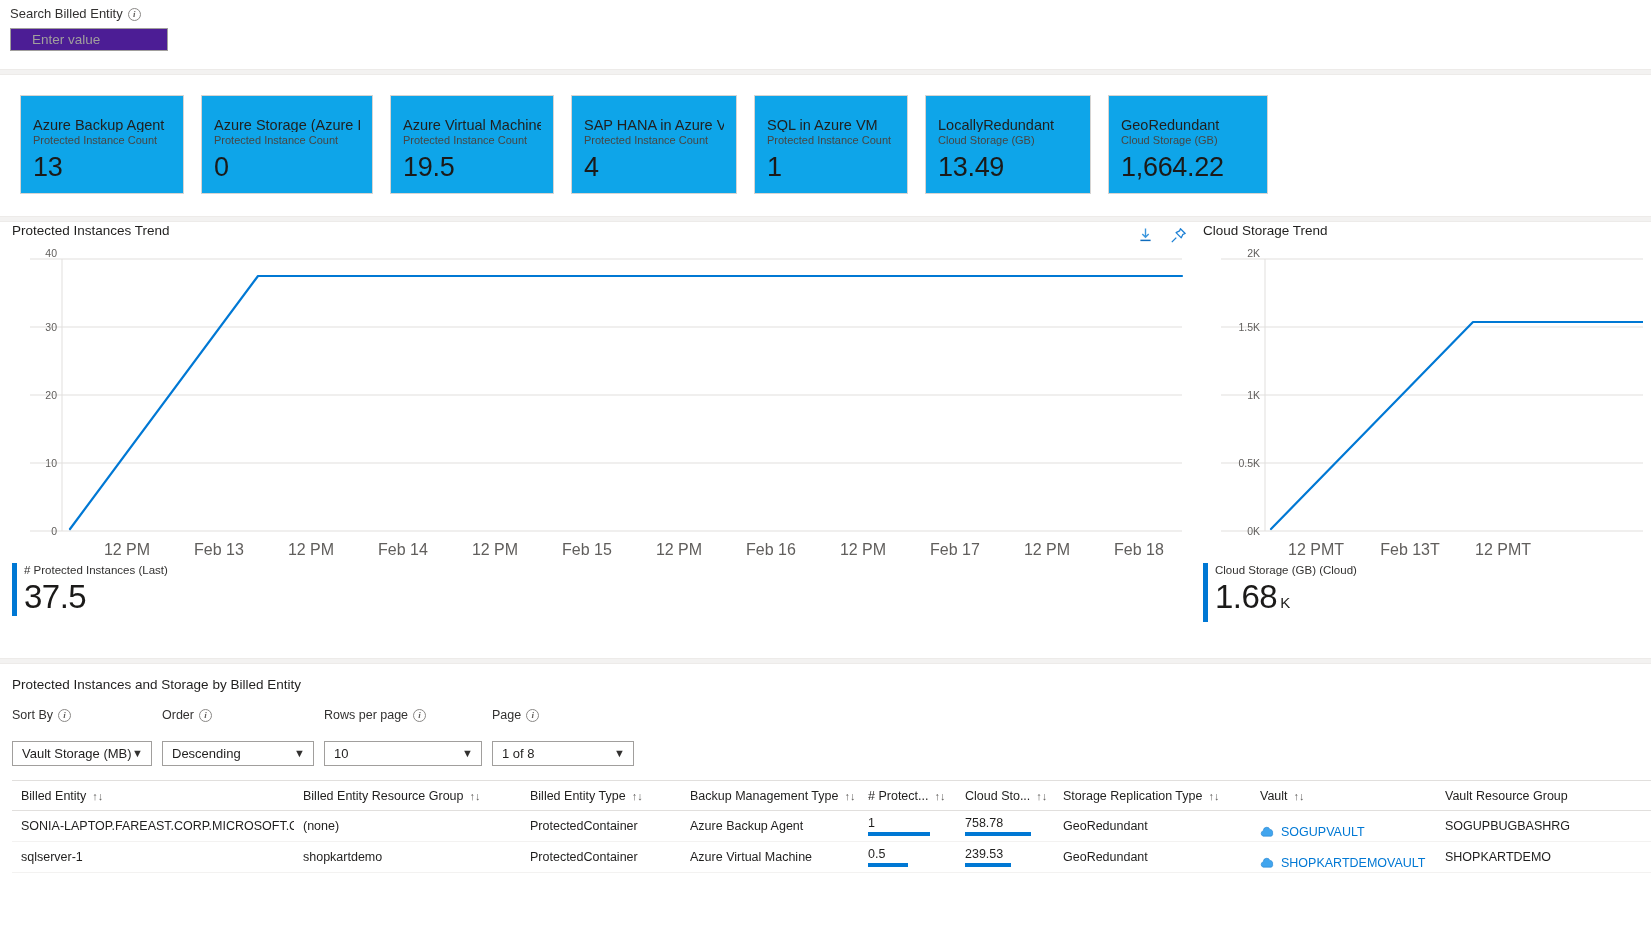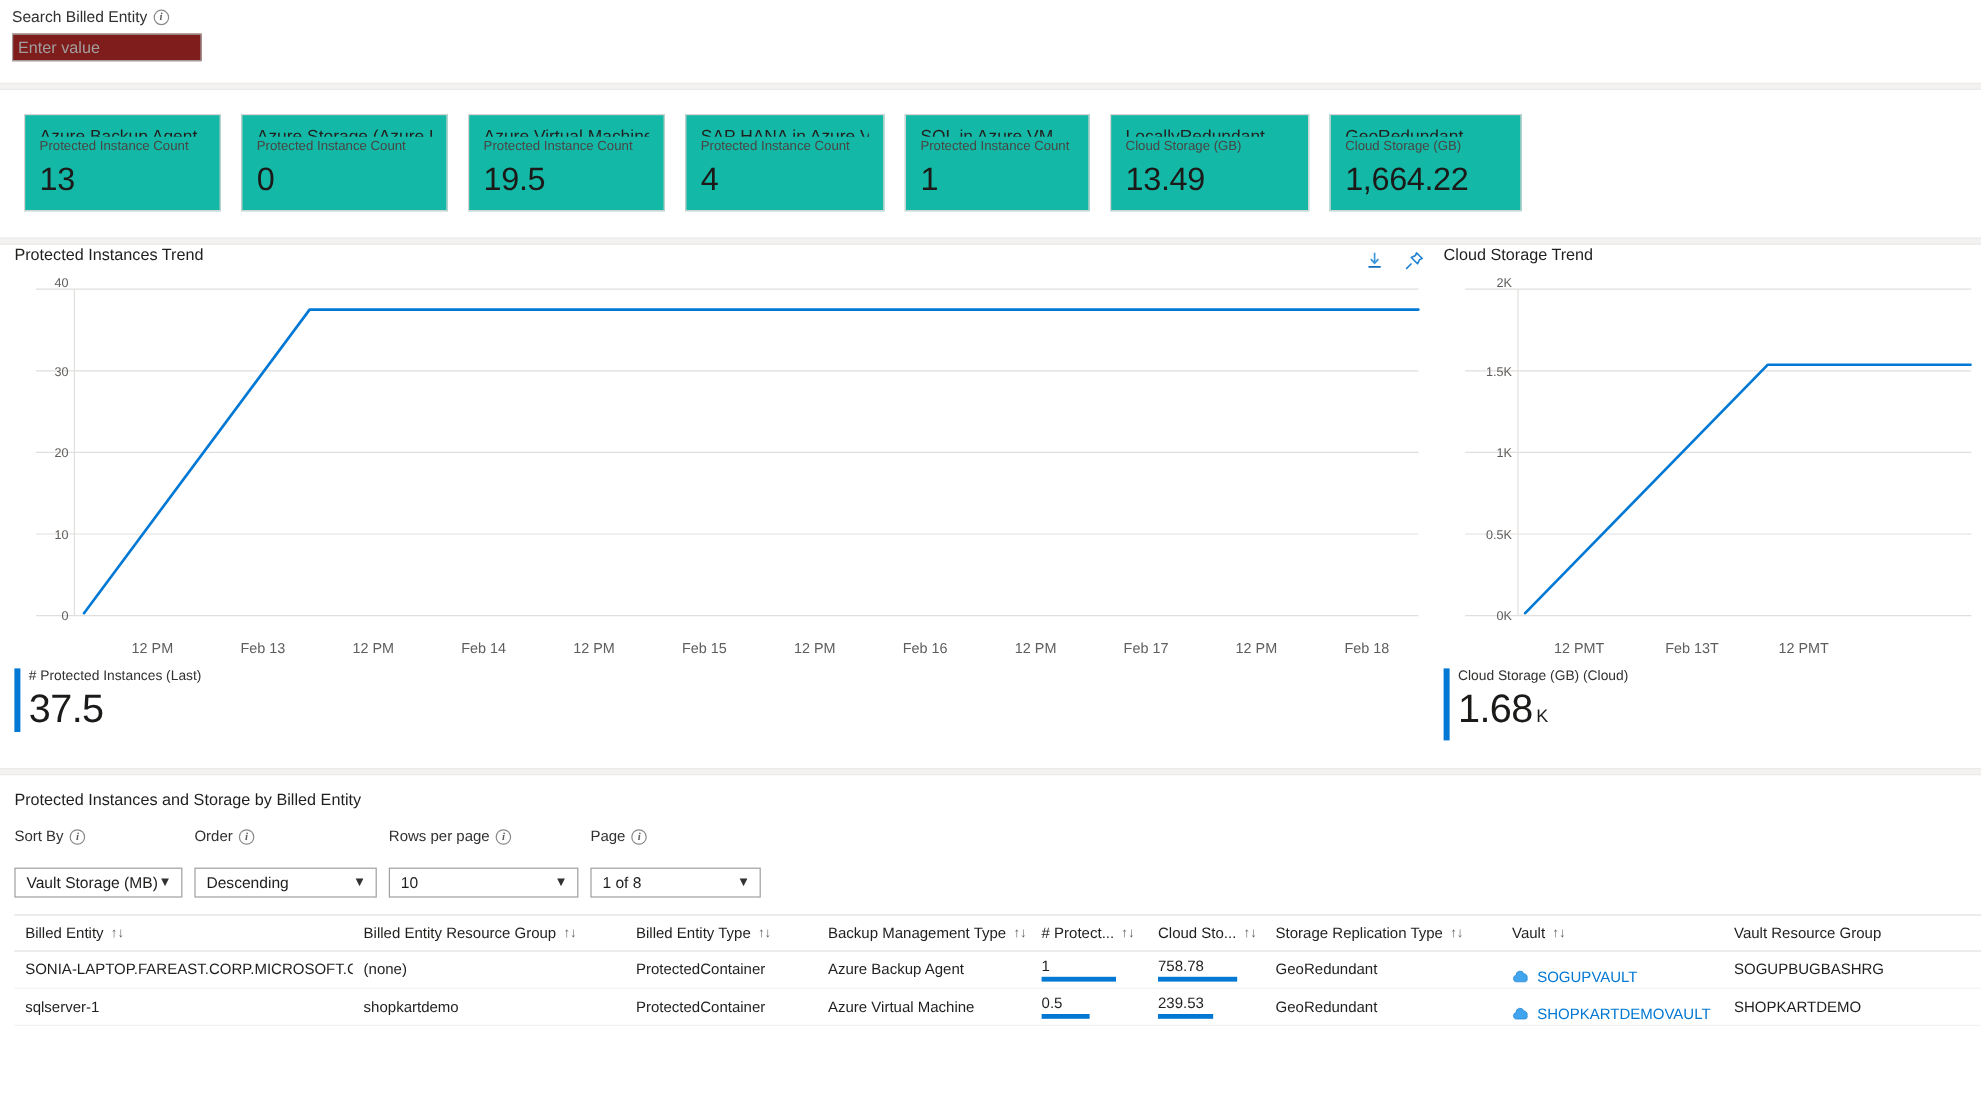--- a/index.html
+++ b/index.html
@@ -24,42 +24,42 @@
     display: inline-block; width: 13px; height: 13px;
     border: 1px solid #8a8886; border-radius: 50%;
     font-size: 9px; line-height: 11px; text-align: center;
     color: #605e5c; font-family: "Liberation Serif", serif;
     font-style: italic; font-weight: bold;
   }
   .search-input {
     margin-top: 6px;
     width: 158px; height: 23px;
     border: 1px solid #a19f9d;
-    background: #7f1d1d;
+    background: #4c1d95;
     font-size: 13.5px; color: #a19f9d;
-    padding: 0 4px; line-height: 21px;
+    padding: 0 21px; line-height: 21px;
     font-family: "Liberation Sans", sans-serif;
   }
   .search-input::placeholder { color: #a19f9d; opacity: 1; }
 
   .divider {
     width: 100%; height: 6px; background: #f3f2f1;
     border-top: 1px solid #edebe9; border-bottom: 1px solid #edebe9;
   }
 
   
   .kpi-row {
     display: flex; gap: 17px;
     padding: 20px 0 22px 20px;
   }
   .kpi-card {
     border: 1px solid #d6d4d2;
-    background: #14b8a6;
-    padding: 9px 12px 10px 12px;
-    height: 81px;
+    background: #0ea5e9;
+    padding: 20px 12px 10px 12px;
+    height: 99px;
     display: flex; flex-direction: column;
   }
   .kpi-title {
     font-size: 14.5px; color: #201f1e; line-height: 18px;
     white-space: nowrap; overflow: hidden;
   }
   .kpi-sub {
     font-size: 11px; color: #484644; line-height: 14px;
     margin-top: 1px; white-space: nowrap;
   }
@@ -89,26 +89,26 @@
   .plot-wrap { position: relative; margin-top: 10px; }
   .plot-svg { display: block; }
   .tick-text {
     font-size: 10.5px; fill: #605e5c;
     font-family: "Liberation Sans", sans-serif;
   }
   .xaxis-labels {
     position: relative; height: 20px; margin-top: 2px;
   }
   .xlab {
-    position: absolute; font-size: 12px; color: #605e5c;
-    transform: translateX(-50%); white-space: nowrap; top: 10px;
+    position: absolute; font-size: 16px; color: #605e5c;
+    transform: translateX(-50%); white-space: nowrap; top: 0;
   }
 
   .legend-block {
-    margin-top: 14px; display: flex; align-items: stretch; gap: 7px;
+    margin-top: 2px; display: flex; align-items: stretch; gap: 7px;
   }
   .legend-bar { width: 5px; background: #0078d4; }
   .legend-text { display: flex; flex-direction: column; justify-content: center; }
   .legend-name { font-size: 11.5px; color: #323130; line-height: 15px; }
   .legend-value {
     font-size: 33px; color: #1b1a19; line-height: 38px;
     font-weight: 400; letter-spacing: -0.5px;
   }
   .legend-value .unit { font-size: 15px; margin-left: 3px; }
 

